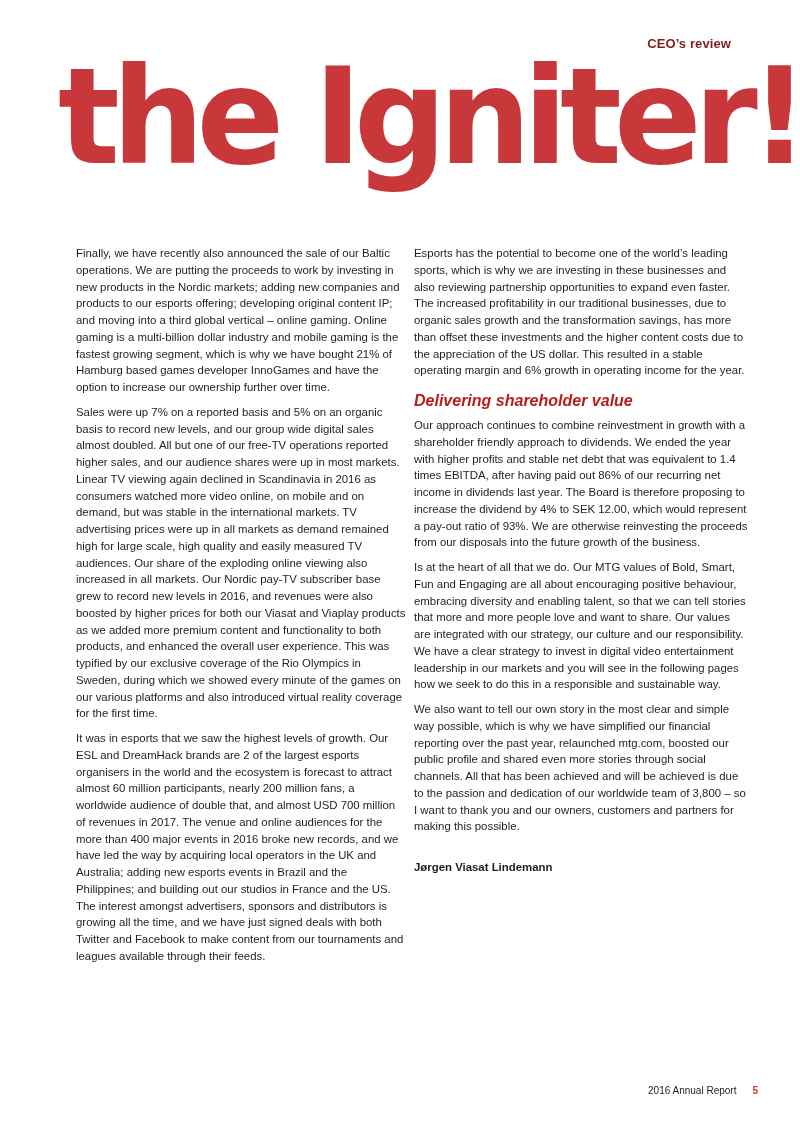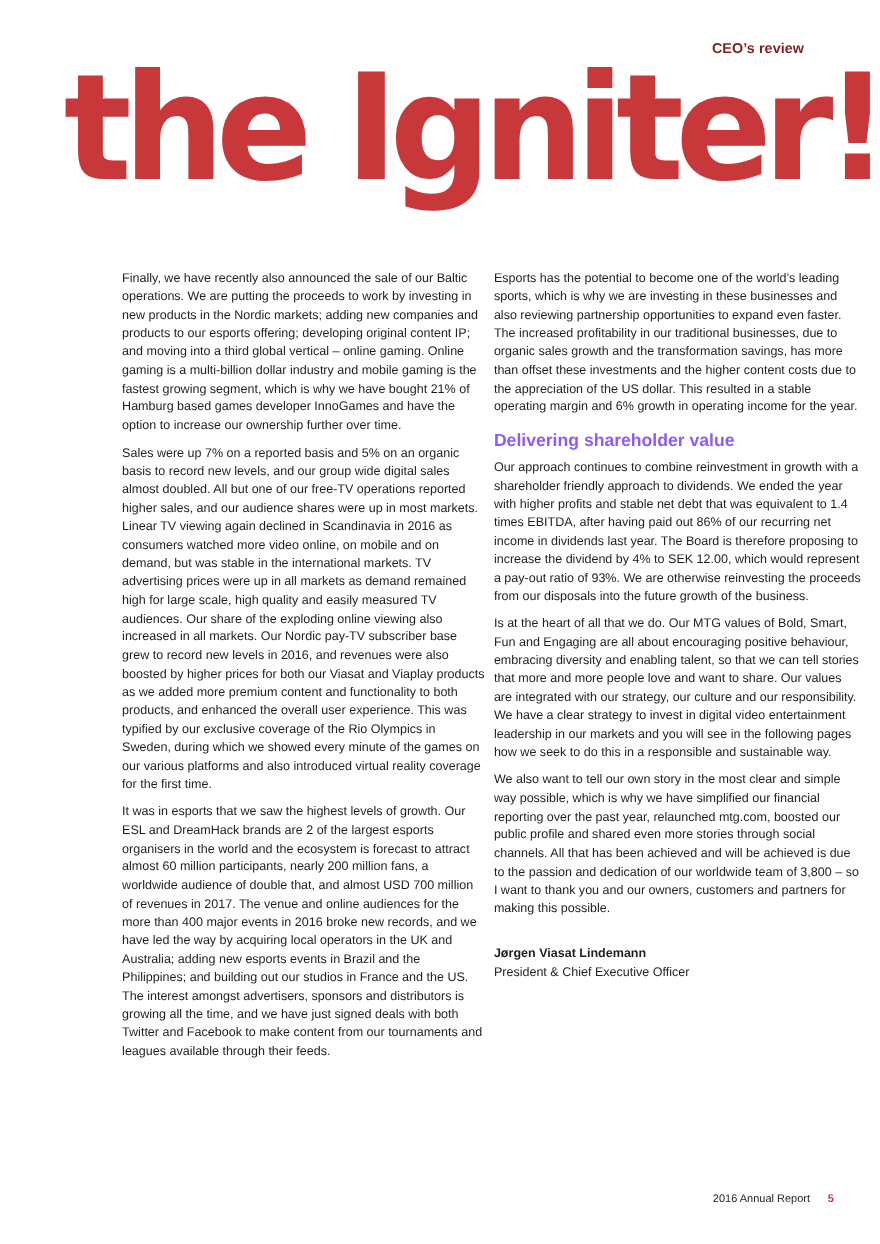--- a/index.html
+++ b/index.html
@@ -3,25 +3,25 @@
 <meta charset="utf-8">
 <style>
   html, body { margin: 0; padding: 0; background: #ffffff; }
   body { width: 800px; height: 1131px; position: relative; overflow: hidden;
          font-family: "Liberation Sans", sans-serif; color: #1e1e1e; }
   .section-label { position: absolute; top: 36px; right: 69px; font-size: 13px; font-weight: bold;
                    color: #7f1d1d; letter-spacing: 0.1px; }
   .title { position: absolute; left: 58px; top: 50px; margin: 0; font-family: "DejaVu Sans", sans-serif;
            font-weight: bold; font-size: 134px; line-height: 1; color: #c8383a; letter-spacing: -8px;
            white-space: nowrap; transform: scaleX(0.965); transform-origin: left top; }
-  .col { position: absolute; top: 245px; width: 330px; font-size: 11.4px; line-height: 16.75px; margin-left: 35px; }
+  .col { position: absolute; top: 245px; width: 330px; font-size: 11.4px; line-height: 16.75px; }
   .col.left { left: 76px; }
   .col.right { left: 414px; width: 334px; }
   .col p { margin: 0 0 8px 0; }
-  .col h2 { margin: 12px 0 6px 0; font-size: 16px; line-height: 20px; font-weight: bold; color: #8b5cf6; }
+  .col h2 { margin: 12px 0 6px 0; font-size: 16px; line-height: 20px; font-weight: bold; color: #b91c1c; font-style: italic; }
   .sig-name { font-weight: bold; margin-top: 24px; display: block; }
   .sig-role { display: block; }
   .footer { position: absolute; top: 1085px; right: 42px; font-size: 10px; color: #1e1e1e; }
   .footer .page-num { color: #c8383a; font-weight: bold; margin-left: 16px; }
 </style>
 </head>
 <body>
 
 <div class="section-label">CEO’s review</div>
 
@@ -34,19 +34,18 @@
 </div>
 
 <div class="col right">
   <p>Esports has the potential to become one of the world’s lead­ing sports, which is why we are investing in these businesses and also reviewing partnership opportunities to expand even faster. The increased profitability in our traditional businesses, due to organic sales growth and the transformation savings, has more than offset these investments and the higher content costs due to the appreciation of the US dollar. This resulted in a stable operating margin and 6% growth in operating income for the year.</p>
   <h2>Delivering shareholder value</h2>
   <p>Our approach continues to combine reinvestment in growth with a shareholder friendly approach to dividends. We ended the year with higher profits and stable net debt that was equivalent to 1.4 times EBITDA, after having paid out 86% of our recurring net income in dividends last year. The Board is therefore proposing to increase the dividend by 4% to SEK 12.00, which would represent a pay-out ratio of 93%. We are otherwise reinvesting the proceeds from our disposals into the future growth of the business.</p>
   <p>Is at the heart of all that we do. Our MTG values of Bold, Smart, Fun and Engaging are all about encouraging positive behaviour, embracing diversity and enabling talent, so that we can tell stories that more and more people love and want to share. Our values are integrated with our strategy, our cul­ture and our responsibility. We have a clear strategy to invest in digital video entertainment leadership in our markets and you will see in the following pages how we seek to do this in a responsible and sustainable way.</p>
   <p>We also want to tell our own story in the most clear and simple way possible, which is why we have simplified our financial reporting over the past year, relaunched mtg.com, boosted our public profile and shared even more stories through social channels. All that has been achieved and will be achieved is due to the passion and dedication of our worldwide team of 3,800 – so I want to thank you and our owners, customers and partners for making this possible.</p>
   <div>
     <span class="sig-name">Jørgen Viasat Lindemann</span>
-    <span class="sig-role">President &amp; Chief Executive Officer</span>
   </div>
 </div>
 
 <div class="footer">
   <span>2016 Annual Report</span><span class="page-num">5</span>
 </div>
 
 </body></html>

